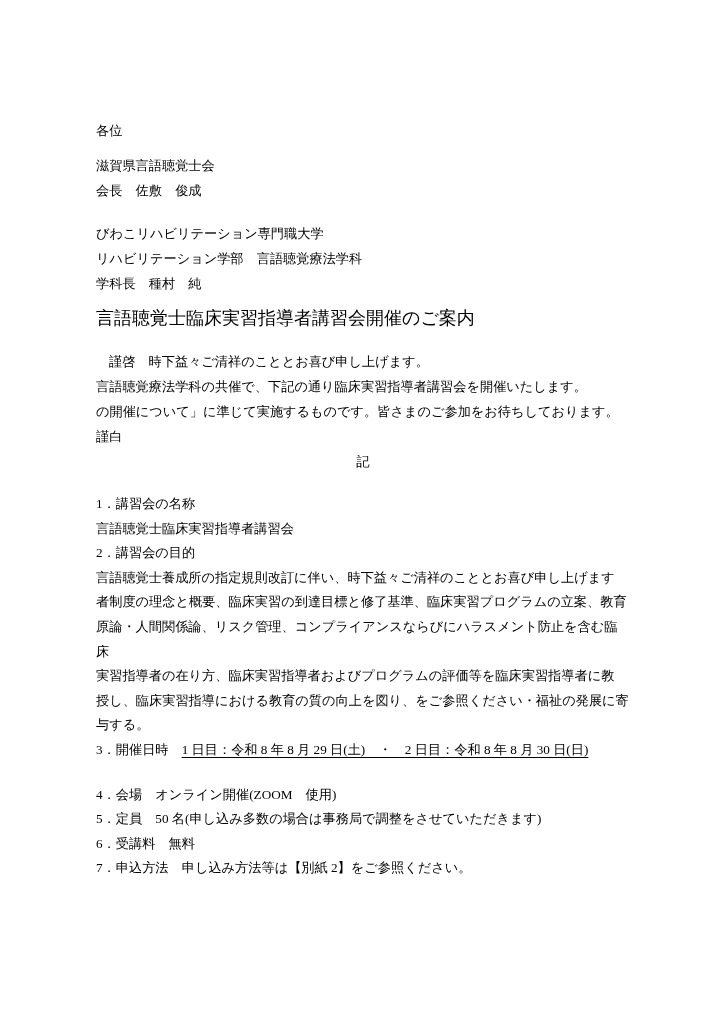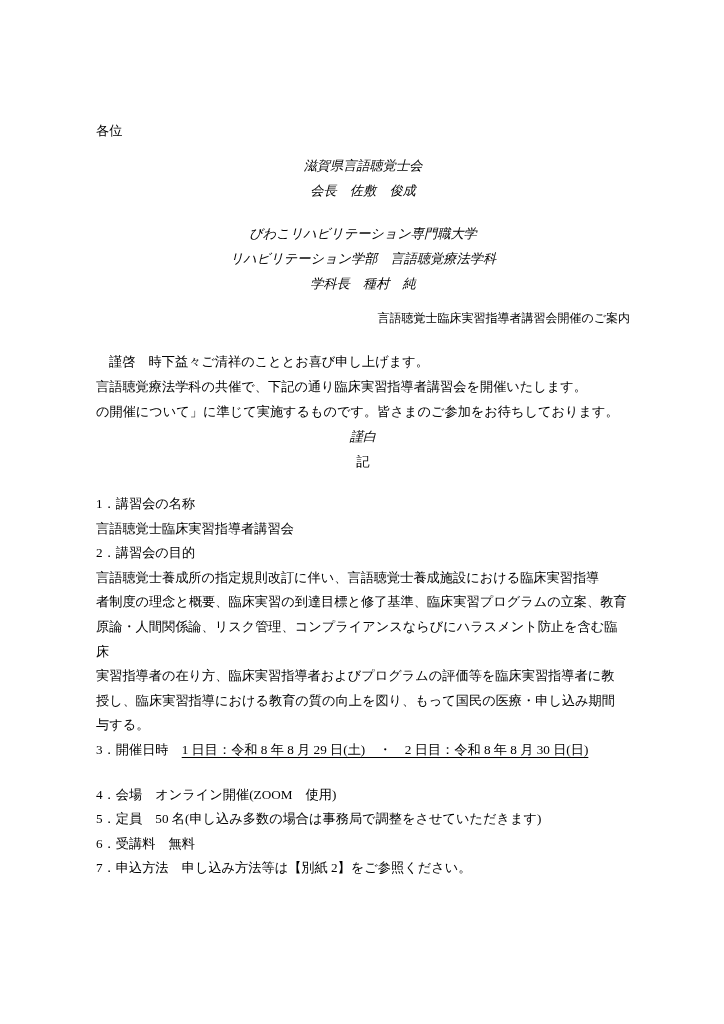--- a/index.html
+++ b/index.html
@@ -28,32 +28,31 @@
     left: 96px;
     top: 118px;
     width: 534px;
   }
   .line {
     font-size: 13.2px;
     line-height: 25px;
     white-space: pre-wrap;
   }
   .right {
-    text-align: center;
-    font-style: italic;
+    text-align: left;
   }
   .indent1 {
     text-indent: 13px;
   }
   .gap-sm { height: 10px; }
   .gap-md { height: 18px; }
   .title-line {
-    font-size: 12px;
+    font-size: 18px;
     line-height: 25px;
-    text-align: right;
+    text-align: left;
   }
   .ki {
     font-size: 13.4px;
     line-height: 25px;
     text-align: center;
   }
   .underline {
     text-decoration: underline;
     text-underline-offset: 3px;
   }
@@ -94,25 +93,25 @@
 
     <div class="ki">記</div>
 
     <div class="gap-md"></div>
 
     <div class="block-list">
       <div class="line">1．講習会の名称</div>
       <div class="line">言語聴覚士臨床実習指導者講習会</div>
 
       <div class="line">2．講習会の目的</div>
-      <div class="line">言語聴覚士養成所の指定規則改訂に伴い、言語聴覚士養成施設における臨床実習指導</div>
+      <div class="line">言語聴覚士養成所の指定規則改訂に伴い、時下益々ご清祥のこととお喜び申し上げます</div>
       <div class="line">者制度の理念と概要、臨床実習の到達目標と修了基準、臨床実習プログラムの立案、教育</div>
       <div class="line">原論・人間関係論、リスク管理、コンプライアンスならびにハラスメント防止を含む臨床</div>
       <div class="line">実習指導者の在り方、臨床実習指導者およびプログラムの評価等を臨床実習指導者に教</div>
-      <div class="line">授し、臨床実習指導における教育の質の向上を図り、もって国民の医療・申し込み期間</div>
+      <div class="line">授し、臨床実習指導における教育の質の向上を図り、をご参照ください・福祉の発展に寄</div>
       <div class="line">与する。</div>
 
       <div class="line"><span>3．開催日時</span><span class="nowrap">　</span><span class="underline">1 日目：令和 8 年 8 月 29 日(土)　・　2 日目：令和 8 年 8 月 30 日(日)</span></div>
 
       <div class="gap-sm"></div>
 
 
       <div class="gap-sm"></div>
 
       <div class="line">4．会場　オンライン開催(ZOOM　使用)</div>

